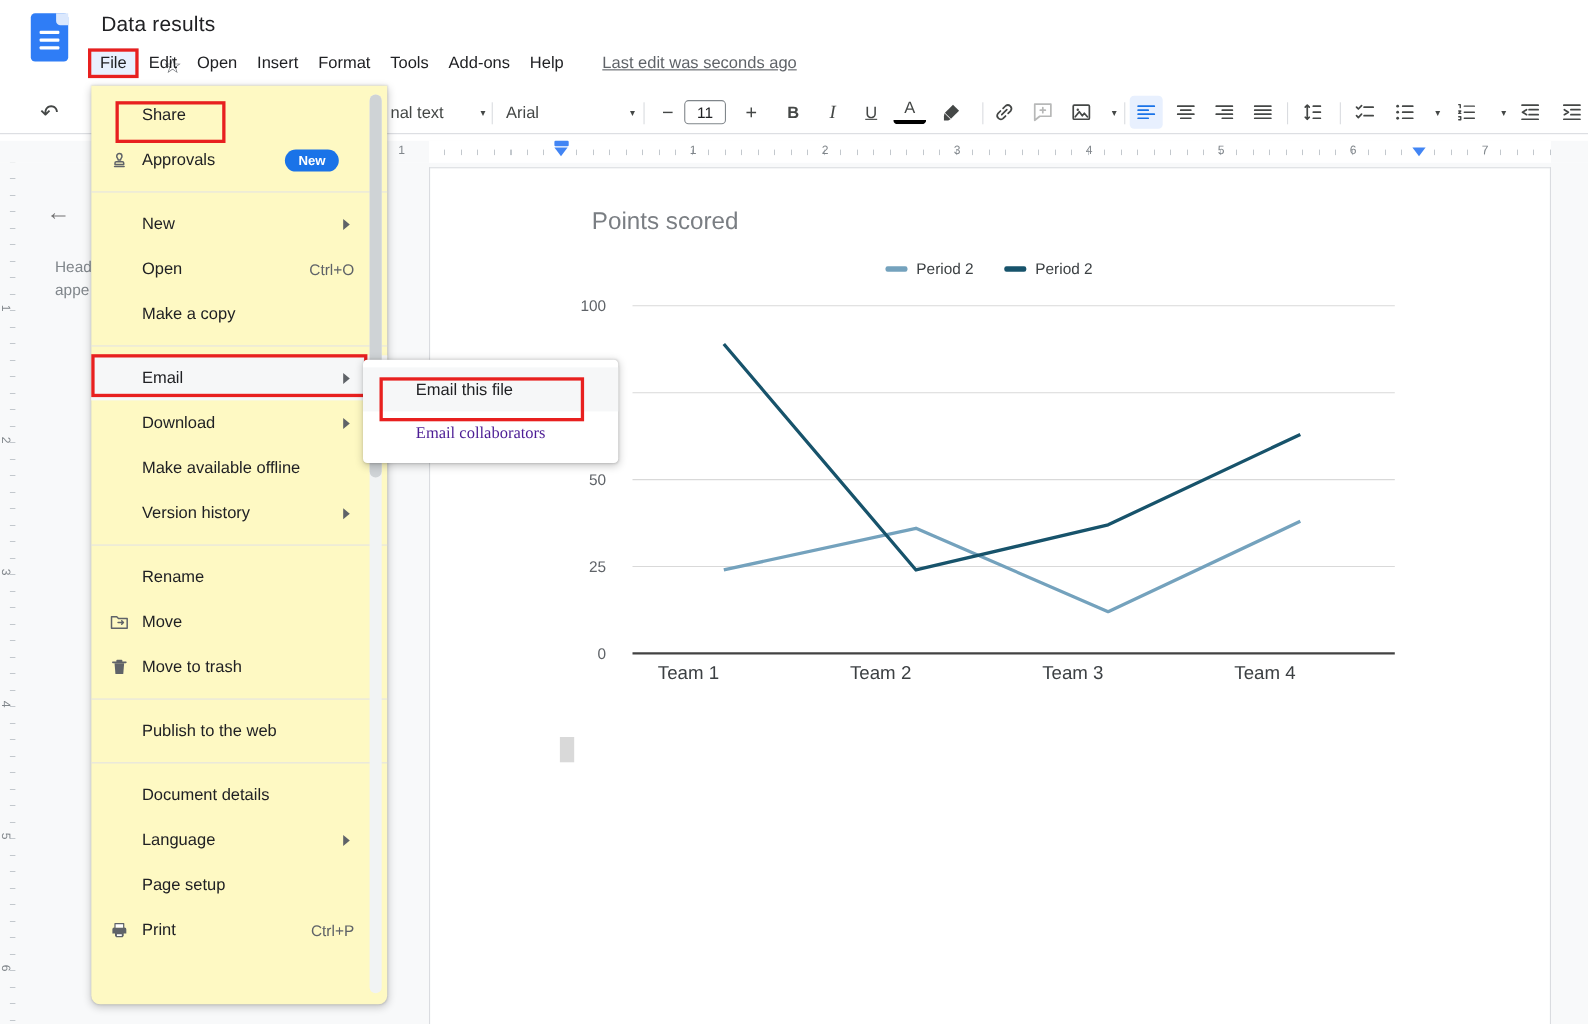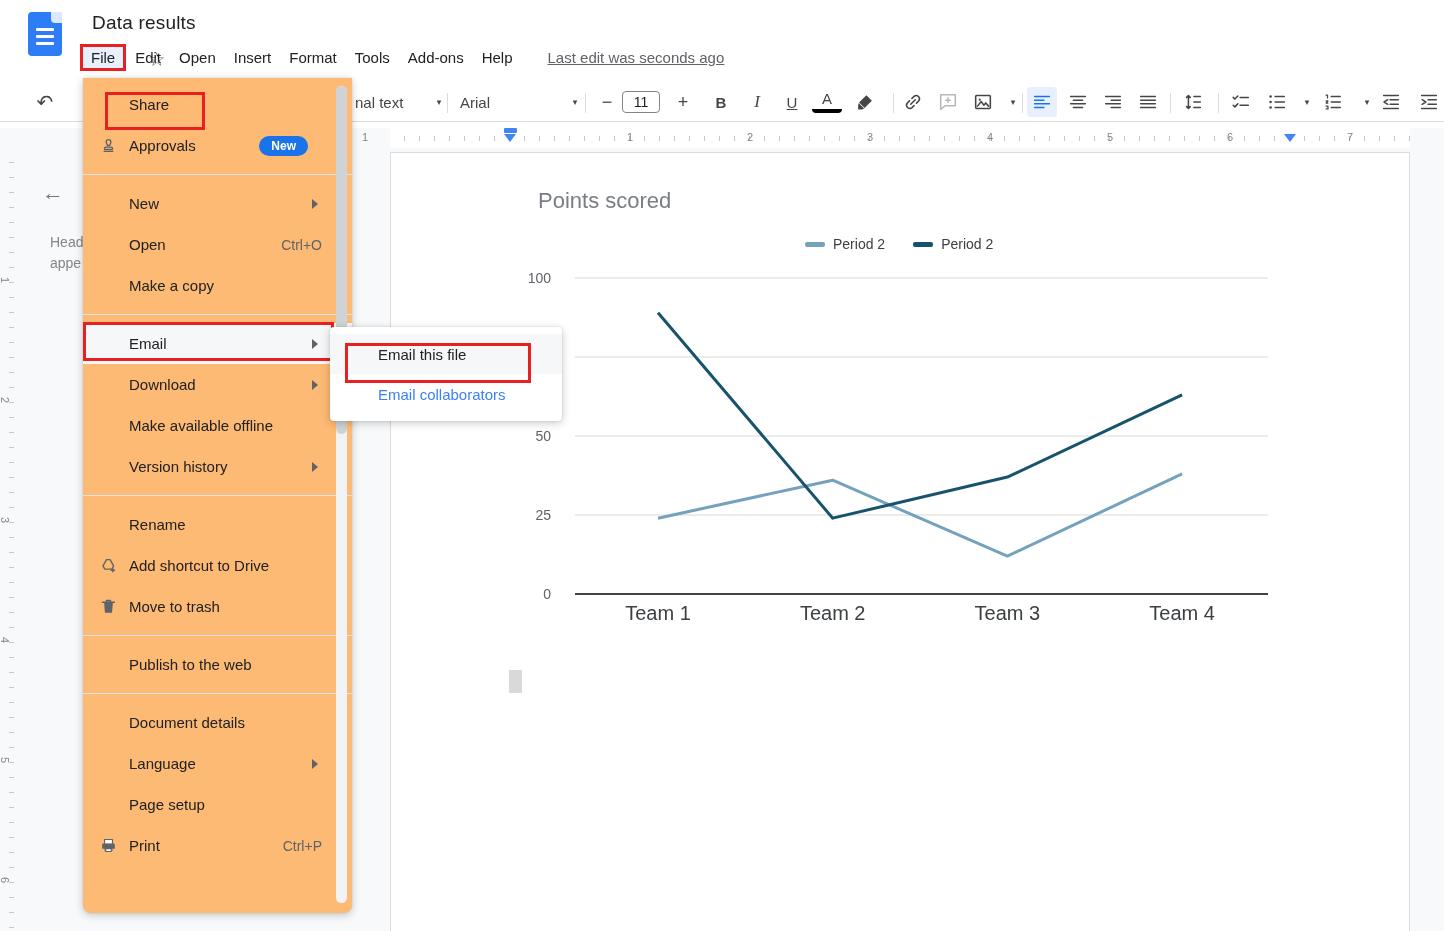--- a/index.html
+++ b/index.html
@@ -52,45 +52,45 @@
   #outline-back { position:absolute; left:12px; top:10px; font-size:22px; color:#757575; }
   #outline-text { position:absolute; left:20px; top:62px; font-size:14px; line-height:21px; color:#80868b; }
 
   
   #chart { position:absolute; left:500px; top:170px; width:790px; height:470px; z-index:3; }
   #chart-title { position:absolute; left:38px; top:18px; font-size:22px; color:#7a7e83; }
   #legend { position:absolute; left:305px; top:66px; display:flex; gap:28px; }
   .leg-item { display:flex; align-items:center; gap:8px; font-size:14px; color:#3c4043; }
   .leg-swatch { width:20px; height:5px; border-radius:2px; }
   .ylab { position:absolute; width:46px; text-align:right; font-size:14px; color:#5f6368; }
-  .xlab { position:absolute; width:120px; text-align:center; font-size:20px; color:#3c4043; }
+  .xlab { position:absolute; width:120px; text-align:left; font-size:17px; color:#3c4043; }
   #chart-svg { position:absolute; left:58px; top:95px; }
   #cursor-handle { position:absolute; left:509px; top:670px; width:13px; height:23px; background:#d9d9d9; z-index:3; }
 
   
-  #file-dropdown { position:absolute; left:83px; top:78px; width:269px; height:835px; background:#fdba74; border-radius:0 0 8px 8px;
+  #file-dropdown { position:absolute; left:83px; top:78px; width:269px; height:835px; background:#fef9c3; border-radius:0 0 8px 8px;
      box-shadow:0 2px 8px rgba(0,0,0,.22), 0 0 2px rgba(0,0,0,.12); z-index:50; padding-top:6px; }
   .mi { position:relative; height:41px; display:flex; align-items:center; padding:0 30px 0 16px; font-size:15px; color:#202124; }
   .mi .mi-icon { width:30px; display:flex; align-items:center; color:#5f6368; }
   .mi .mi-icon svg { width:19px; height:19px; stroke:#5f6368; fill:none; stroke-width:1.7; stroke-linecap:round; stroke-linejoin:round; }
   .mi .mi-label { flex:1; }
   .mi .mi-shortcut { color:#5f6368; font-size:14px; }
   .mi .mi-arrow { position:absolute; right:34px; width:0; height:0; border-top:5px solid transparent; border-bottom:5px solid transparent; border-left:6px solid #5f6368; }
   .mi-divider { height:1px; background:#e3e3e3; margin:8px 0; }
   .badge { background:var(--badge); color:#fff; font-size:12px; font-weight:bold; padding:3px 12px; border-radius:10px; margin-right:14px; }
   #mi-email { background:#f6f7f8; }
   .menu-scroll-track { position:absolute; right:5px; top:8px; bottom:10px; width:11px; background:#f1f3f4; border-radius:6px; }
   .menu-scroll-thumb { position:absolute; right:5px; top:8px; width:11px; height:348px; background:#cfd3d6; border-radius:6px; }
 
   
   #email-submenu { position:absolute; left:330px; top:327px; width:232px; height:94px; background:#fff; border-radius:4px;
      box-shadow:0 2px 8px rgba(0,0,0,.22), 0 0 2px rgba(0,0,0,.12); z-index:55; padding-top:7px; }
   .smi { position:relative; height:40px; display:flex; align-items:center; padding-left:48px; font-size:15px; }
   #smi-email-file { background:#f6f7f8; }
-  .smi.disabled { color:#3b82f6; }
+  .smi.disabled { color:#4c1d95;font-family:Liberation Serif, serif; }
 
   
   .redbox { position:absolute; border:3px solid var(--red); pointer-events:none; }
   #redbox-share { left:22px; top:8px; width:100px; height:38px; z-index:60; }
   #redbox-email { left:0px; top:244px; width:251px; height:39px; z-index:56; }
   #redbox-email-file { left:15px; top:9px; width:186px; height:40px; z-index:60; }
 </style>
 </head>
 <body>
 
@@ -355,25 +355,25 @@
       <span class="mi-arrow"></span>
   </div>
   <div class="mi-divider"></div>
   <div class="mi">
     <span class="mi-icon"></span>
       <span class="mi-label">Rename</span>
   </div>
   <div class="mi">
     <span class="mi-icon">
       <svg viewBox="0 0 24 24">
-          <path d="M9.5 4.5h4.5l4.5 8-2.3 4H7.3L5 12.5z"></path>
-          <path d="M17.5 16v4M15.5 18h4" stroke-width="1.9"></path>
-        </svg>
-    </span>
-    <span class="mi-label">Add shortcut to Drive</span>
+          <path d="M3 6h6l2 2h10v11H3z"></path>
+          <path d="M10.5 12.5h6M14.7 10.5l2 2-2 2"></path>
+        </svg>
+    </span>
+    <span class="mi-label">Move</span>
   </div>
   <div class="mi">
     <span class="mi-icon">
       <svg viewBox="0 0 24 24">
           <path d="M6.5 7.5h11L16.5 20h-9z" fill="#5f6368" stroke="none"></path>
           <path d="M4.5 6.5h15M9.5 6.5V4.5h5v2" stroke-width="1.9"></path>
         </svg>
     </span>
     <span class="mi-label">Move to trash</span>
   </div>

